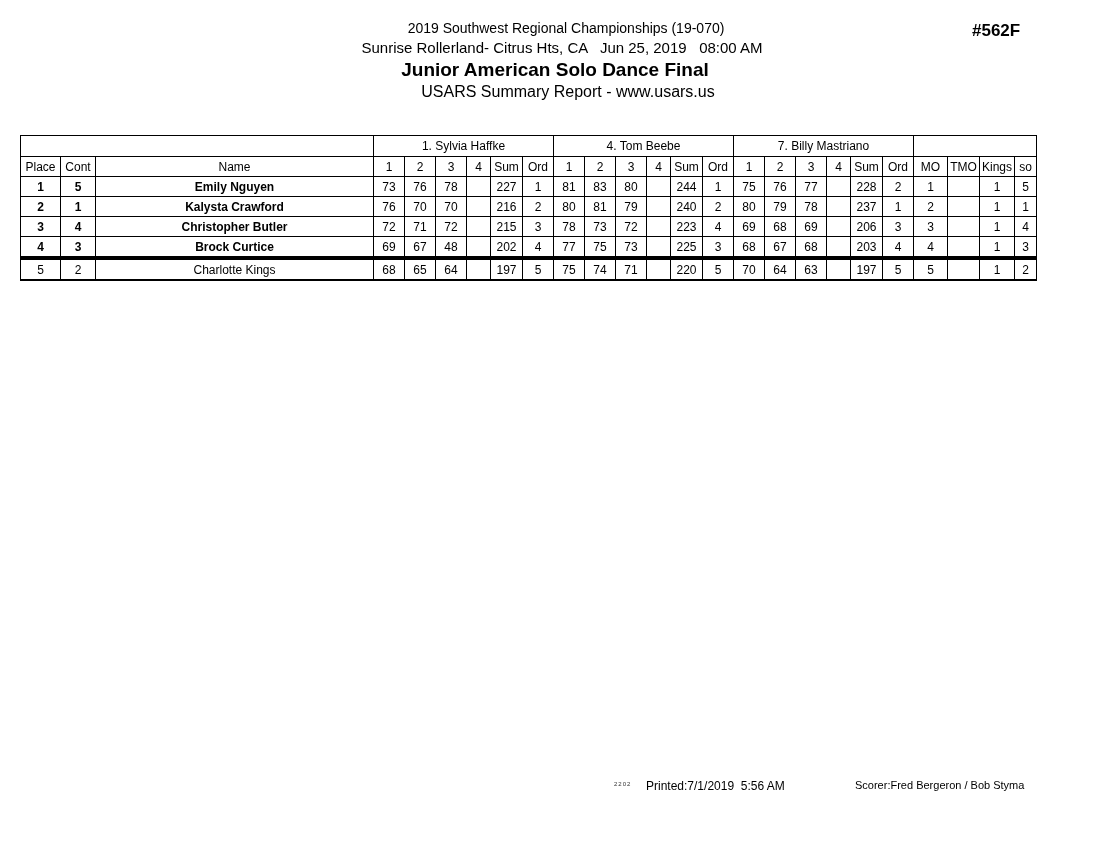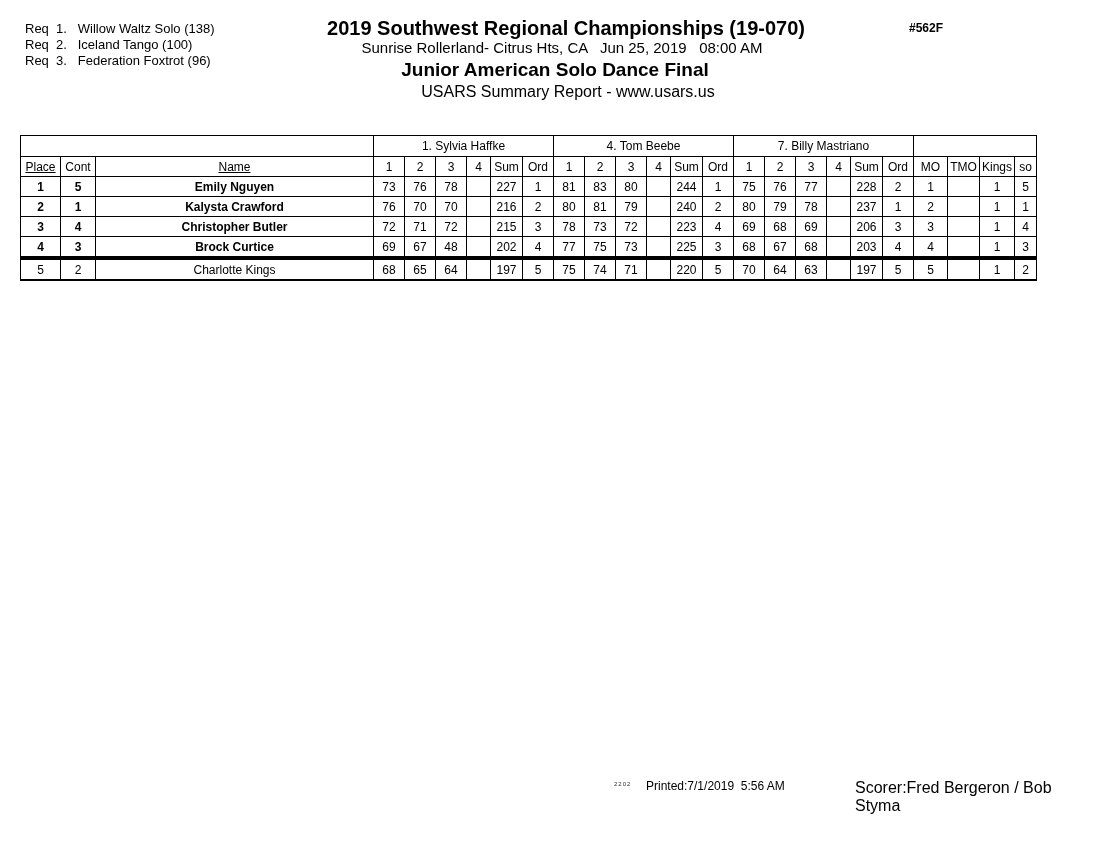--- a/index.html
+++ b/index.html
@@ -2,57 +2,52 @@
 <html><head>
 <meta charset="utf-8">
 <style>
   html,body { margin:0; padding:0; background:#fff; }
   .page { position:relative; width:1100px; height:850px; background:#ffffff;
           font-family:"Liberation Sans", sans-serif; color:#000; overflow:hidden; }
   .pre { white-space:pre; }
 
   .reqs { position:absolute; left:25px; top:21px; font-size:13px; line-height:16px; }
   .titleblock { position:absolute; left:0; top:18px; width:1100px; text-align:center; }
-  .t1 { font-size:20px; font-weight:bold; line-height:20px;padding-left:32px; }
+  .t1 { font-size:14px; font-weight:normal; line-height:20px;padding-left:32px; }
   .t2 { font-size:15px; line-height:20px;padding-left:24px; }
   .t3 { font-size:19px; font-weight:bold; line-height:23px;padding-left:10px; }
   .t4 { font-size:16px; line-height:22px;padding-left:36px; }
-  .code { position:absolute; left:909px; top:21px; font-size:12px; font-weight:bold; }
+  .code { position:absolute; left:972px; top:21px; font-size:17px; font-weight:bold; }
 
   table.results { position:absolute; left:20px; top:135px; border-collapse:collapse;
                   table-layout:fixed; font-size:12px;padding-left:39px; }
   table.results th, table.results td {
       border:1px solid #000; height:19px; padding:0 2px; font-weight:normal;
       text-align:center; overflow:hidden; white-space:nowrap; }
   tr.jrow th { height:20px; }
   th.sp { border:none; }
   th.jname { text-align:left; padding-left:5px; }
-  .thl { text-align:left; padding-left:4px;text-decoration:underline; }
+  .thl { text-align:left; padding-left:4px; }
   td.nc { text-align:left; padding-left:4px; }
   td.sum { text-align:right; padding-right:3px; }
   th.ord, td.ord { border-left:3px solid #000; border-right:3px solid #000; }
   td.ord { font-weight:bold; }
   tr.hl td.pc, tr.hl td.cc, tr.hl td.nc { font-weight:bold; }
   tr.cut td { border-top:4px solid #000; border-bottom:2px solid #000; }
 
   .tiny { position:absolute; left:614px; top:781px; font-size:6px; color:#333; letter-spacing:1px; }
   .printed { position:absolute; left:646px; top:779px; font-size:12px; }
-  .scorer { position:absolute; left:855px; top:779px; font-size:16px; }
+  .scorer { position:absolute; left:855px; top:779px; font-size:11px; }
   .gap { }
 </style>
 </head>
 <body>
 
 <div class="page">
 
-  <div class="reqs">
-    <div class="pre">Req  1.   Willow Waltz Solo (138)</div>
-    <div class="pre">Req  2.   Iceland Tango (100)</div>
-    <div class="pre">Req  3.   Federation Foxtrot (96)</div>
-  </div>
 
   <div class="titleblock">
     <div class="t1">2019 Southwest Regional Championships (19-070)</div>
     <div class="t2 pre">Sunrise Rollerland- Citrus Hts, CA   Jun 25, 2019   08:00 AM</div>
     <div class="t3">Junior American Solo Dance Final</div>
     <div class="t4">USARS Summary Report - www.usars.us</div>
   </div>
 
   <div class="code">#562F</div>
 

